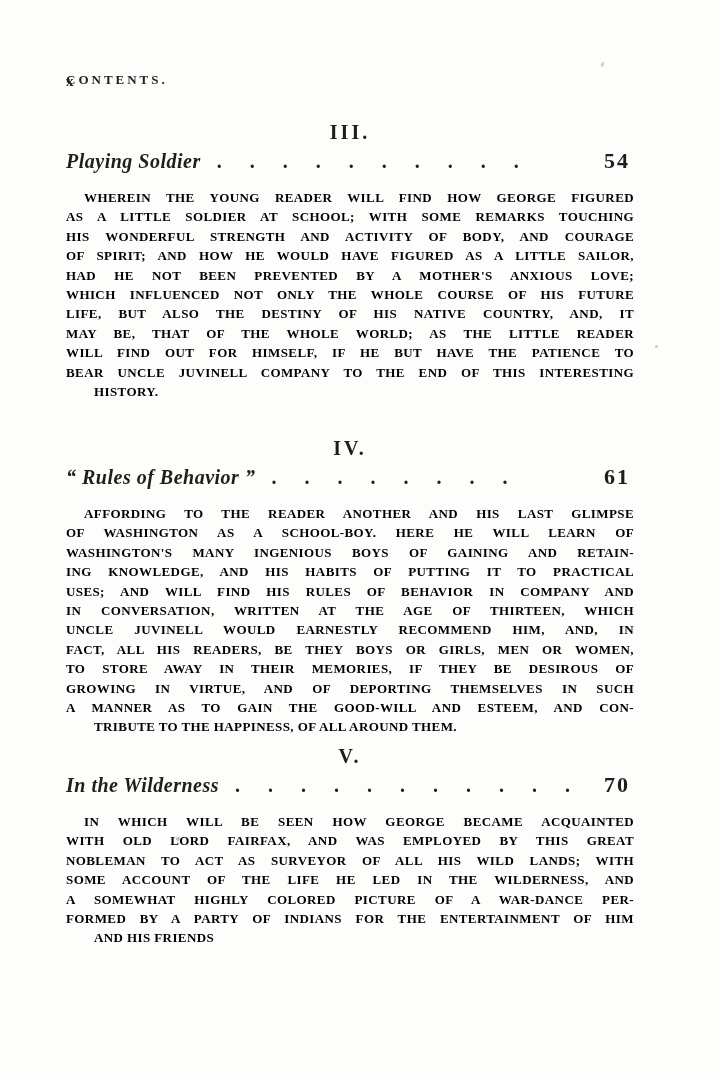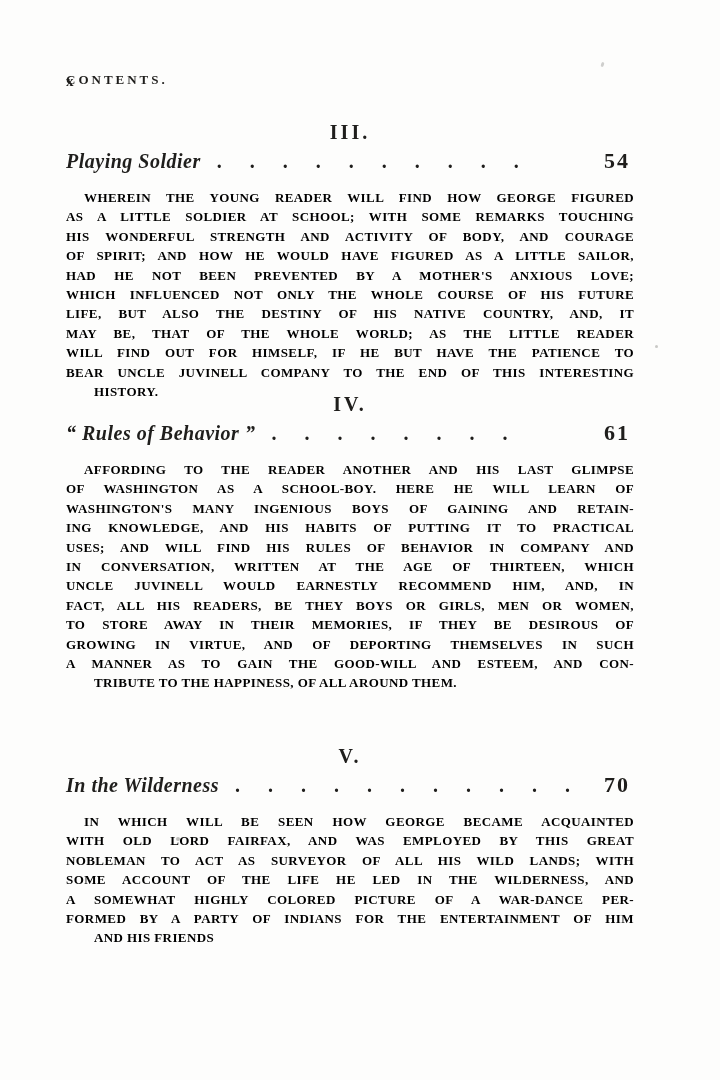--- a/index.html
+++ b/index.html
@@ -93,21 +93,21 @@
       <div class="sline">HAD HE NOT BEEN PREVENTED BY A MOTHER'S ANXIOUS LOVE;</div>
       <div class="sline">WHICH INFLUENCED NOT ONLY THE WHOLE COURSE OF HIS FUTURE</div>
       <div class="sline">LIFE, BUT ALSO THE DESTINY OF HIS NATIVE COUNTRY, AND, IT</div>
       <div class="sline">MAY BE, THAT OF THE WHOLE WORLD; AS THE LITTLE READER</div>
       <div class="sline">WILL FIND OUT FOR HIMSELF, IF HE BUT HAVE THE PATIENCE TO</div>
       <div class="sline">BEAR UNCLE JUVINELL COMPANY TO THE END OF THIS INTERESTING</div>
       <div class="sline last">HISTORY.</div>
     </div>
   </section>
 
-  <section class="column toc-section" style="top:392px">
+  <section class="column toc-section" style="top:436px">
     <div class="chapter-number">IV.</div>
     <div class="entry-line">
       <span class="entry-title">“ Rules of Behavior ”</span>
       <span class="leader">........</span>
       <span class="page-ref">61</span>
     </div>
     <div class="summary">
       <div class="sline first">AFFORDING TO THE READER ANOTHER AND HIS LAST GLIMPSE</div>
       <div class="sline">OF WASHINGTON AS A SCHOOL-BOY. HERE HE WILL LEARN OF</div>
       <div class="sline">WASHINGTON'S MANY INGENIOUS BOYS OF GAINING AND RETAIN-</div>

